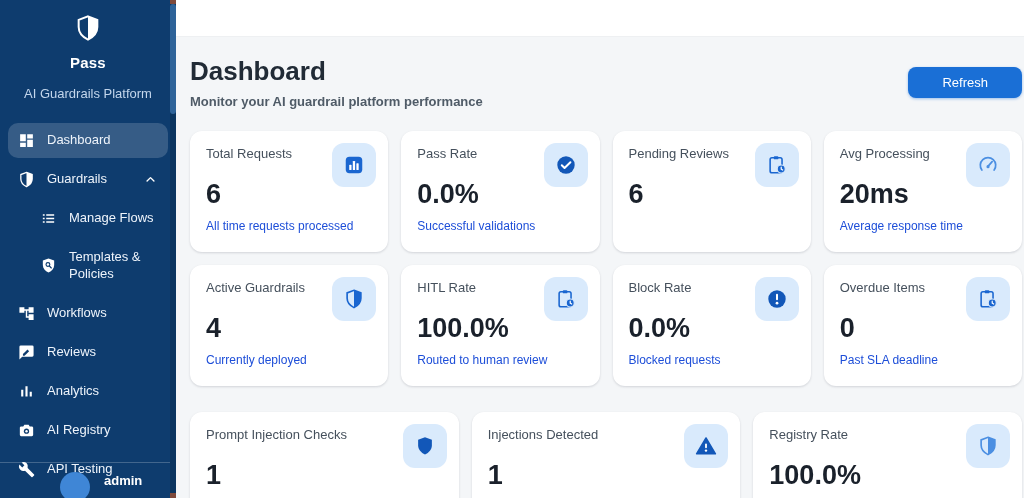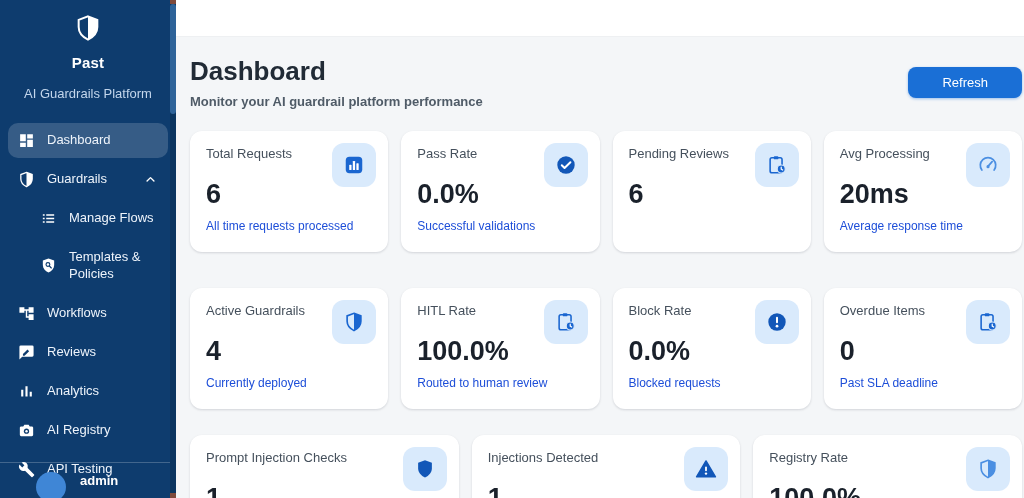--- a/index.html
+++ b/index.html
@@ -12,60 +12,60 @@
   .brand-logo{display:inline-flex;}
   .brand-name{font-size:15px;font-weight:700;margin-top:8px;letter-spacing:.2px;}
   .brand-tagline{font-size:13px;color:#c3d6ec;margin-top:15px;}
   .nav{padding:22px 8px 0;}
   .nav-item{display:flex;align-items:center;gap:12px;padding:9px 10px;border-radius:10px;font-size:13px;font-weight:500;color:#eef4fb;margin-bottom:4px;cursor:pointer;}
   .nav-item.active{background:rgba(255,255,255,0.17);}
   .nav-item.sub{margin-left:22px;}
   .nav-icon{width:17px;height:17px;display:inline-flex;flex:none;align-items:center;justify-content:center;}
   .nav-label{line-height:1.3;}
   .chevron{margin-left:auto;display:inline-flex;}
-  .user-section{position:absolute;left:0;right:6px;bottom:0;height:27px;border-top:1px solid rgba(255,255,255,0.22);display:flex;align-items:flex-start;gap:14px;padding:8px 0 0 36px;}
+  .user-section{position:absolute;left:0;right:6px;bottom:0;height:27px;border-top:1px solid rgba(255,255,255,0.22);display:flex;align-items:flex-start;gap:14px;padding:8px 0 0 60px;}
   .avatar{width:30px;height:30px;border-radius:50%;background:#3f86d6;flex:none;margin-top:1px;}
   .user-name{font-size:13px;font-weight:700;margin-top:2px;}
   .sb-track{position:absolute;top:0;right:0;bottom:0;width:6px;background:#0b3560;}
   .sb-thumb{position:absolute;top:4px;right:0;width:6px;height:110px;background:#2e6399;border-radius:3px;}
   .sb-arrow{position:absolute;right:0;width:6px;height:4px;background:#7e4a3c;}
   .sb-arrow.top{top:0;}
   .sb-arrow.bottom{bottom:0;height:5px;}
 
   
   .main{flex:1;background:#f4f6f8;display:flex;flex-direction:column;min-width:0;}
   .topbar{height:36px;background:#ffffff;flex:none;border-bottom:1px solid #eef0f2;}
   .content{padding:19px 2px 0 14px;}
   .page-header{display:flex;align-items:center;justify-content:space-between;margin-bottom:22px;}
   .page-title{font-size:26px;font-weight:700;color:#212b36;margin:0;}
   .page-subtitle{font-size:13px;color:#4f5b67;margin-top:7px;font-weight:bold;}
   .refresh-btn{background:#1a6fd6;color:#fff;border:none;border-radius:8px;font-size:13px;font-family:inherit;padding:8px 34px;cursor:pointer;box-shadow:0 1px 3px rgba(26,111,214,.4);}
 
-  .cards-grid{display:grid;grid-template-columns:repeat(4,1fr);gap:36px 13px;}
+  .cards-grid{display:grid;grid-template-columns:repeat(4,1fr);gap:13px 13px;}
   .cards-grid.three{grid-template-columns:repeat(3,1fr);margin-top:26px;}
   .card{position:relative;background:#ffffff;border-radius:12px;padding:15px 16px;height:121px;box-sizing:border-box;box-shadow:0 1px 2px rgba(16,24,40,.06),0 1px 3px rgba(16,24,40,.09);}
   .card-title{font-size:13px;color:#45505c;}
   .icon-chip{position:absolute;top:12px;right:12px;width:44px;height:44px;border-radius:12px;background:#d9eafc;display:flex;align-items:center;justify-content:center;}
   .card-value{margin-top:19px;font-size:27px;font-weight:700;color:#1a212b;line-height:1.1;}
   .card-sub{margin-top:9px;font-size:12px;color:#1d4ed8;}
 </style>
 </head>
 <body>
 
 <div class="screen">
 
   <aside class="sidebar">
     <div class="brand">
       <span class="brand-logo" id="brand-logo">
           <svg viewBox="0 0 24 24" width="28" height="28">
             <path d="M12 2l8 3v6.2c0 4.9-3.3 8.5-8 10.8-4.7-2.3-8-5.9-8-10.8V5z" fill="none" stroke="#fff" stroke-width="1.7"></path>
             <path d="M12 2l8 3v6.2c0 4.9-3.3 8.5-8 10.8z" fill="#fff"></path>
           </svg>
         </span>
-      <div class="brand-name">Past</div>
+      <div class="brand-name">Pass</div>
       <div class="brand-tagline">AI Guardrails Platform</div>
     </div>
 
     <nav class="nav">
         <div class="nav-item active">
     <span class="nav-icon">
             <svg viewBox="0 0 24 24" width="17" height="17" fill="#fff">
               <path d="M3 13h8V3H3zm0 8h8v-6H3zm10 0h8V11h-8zm0-18v6h8V3z"></path>
             </svg>
           </span>

